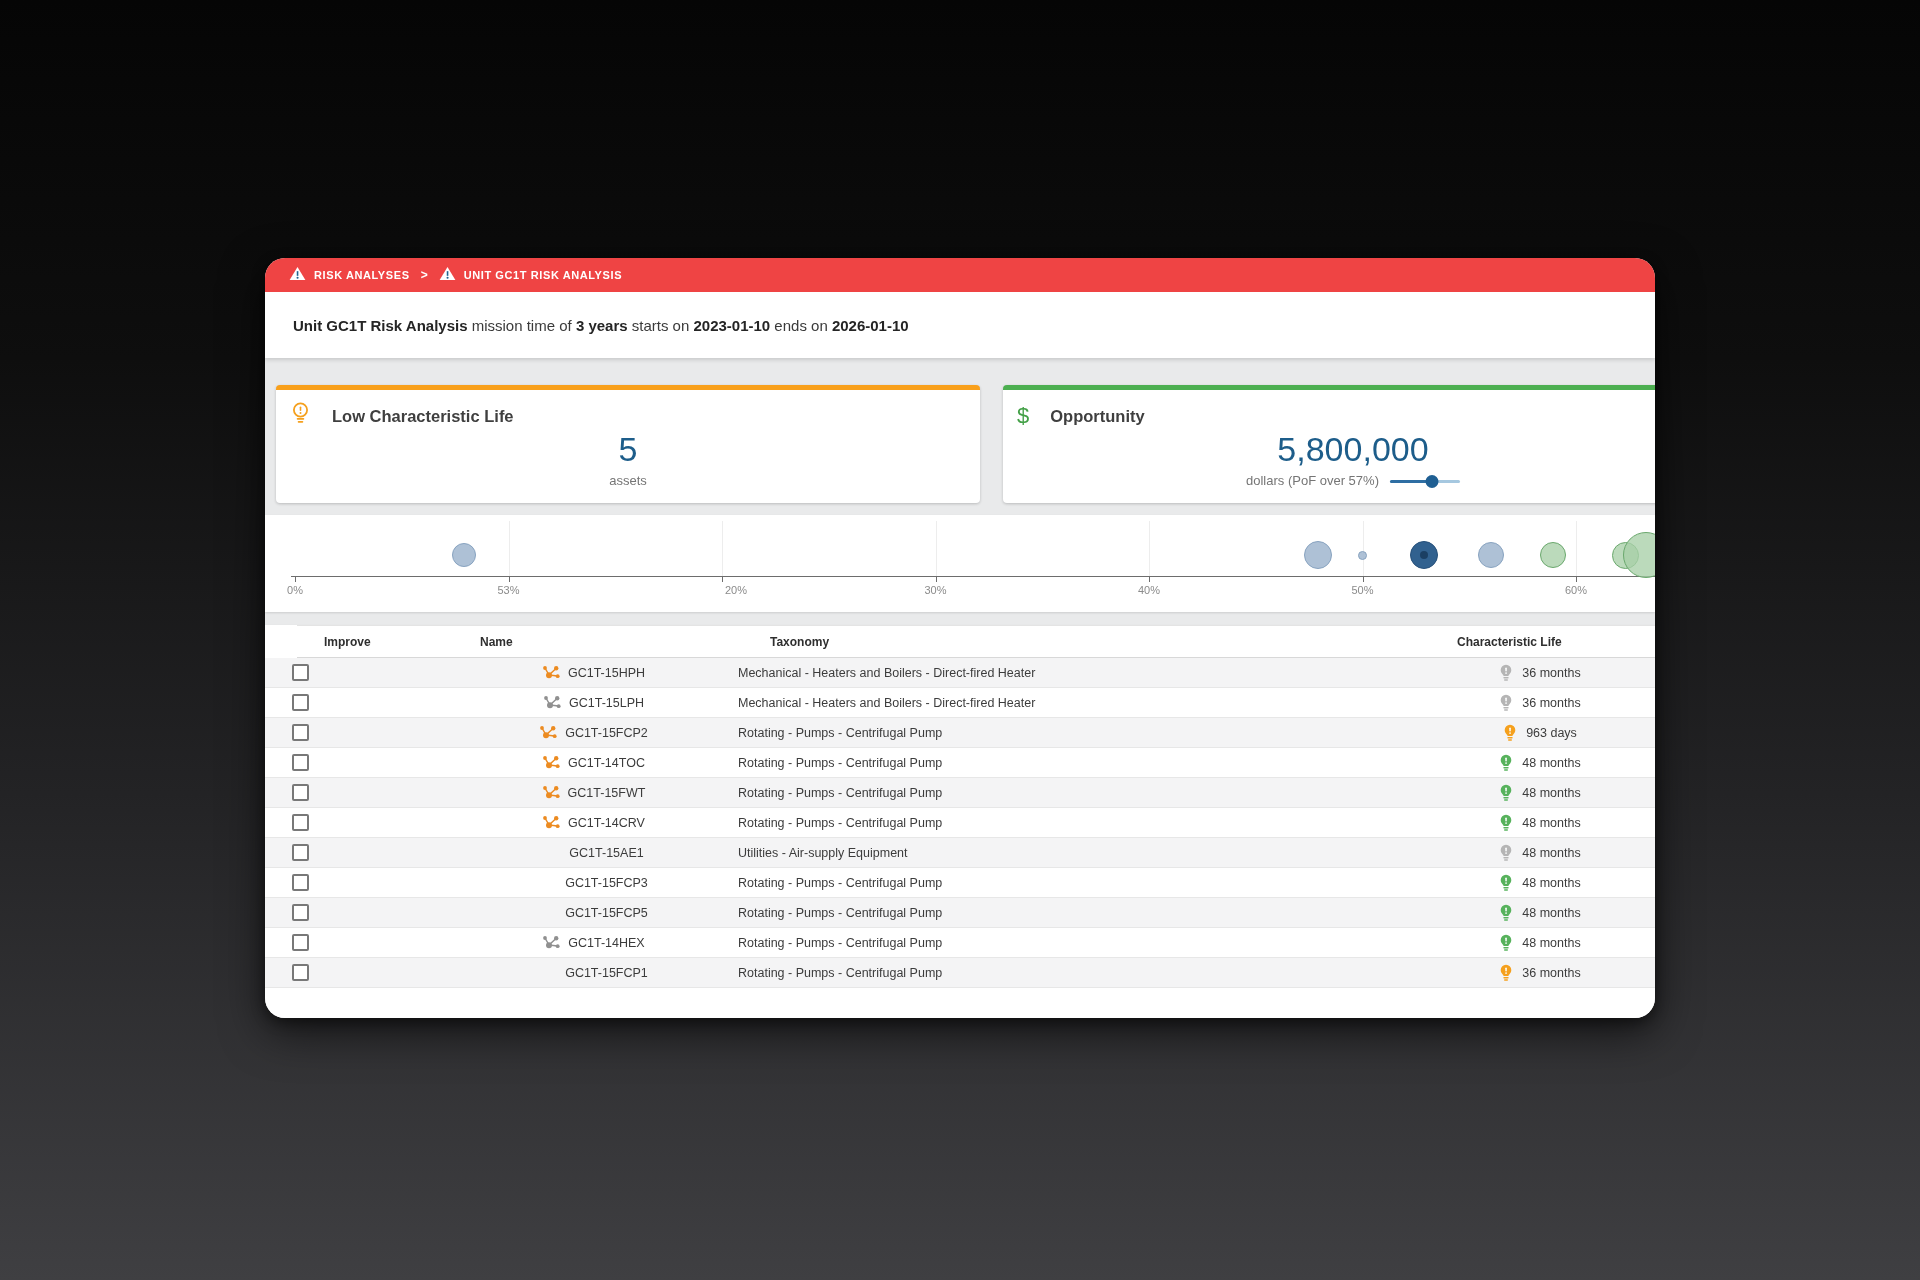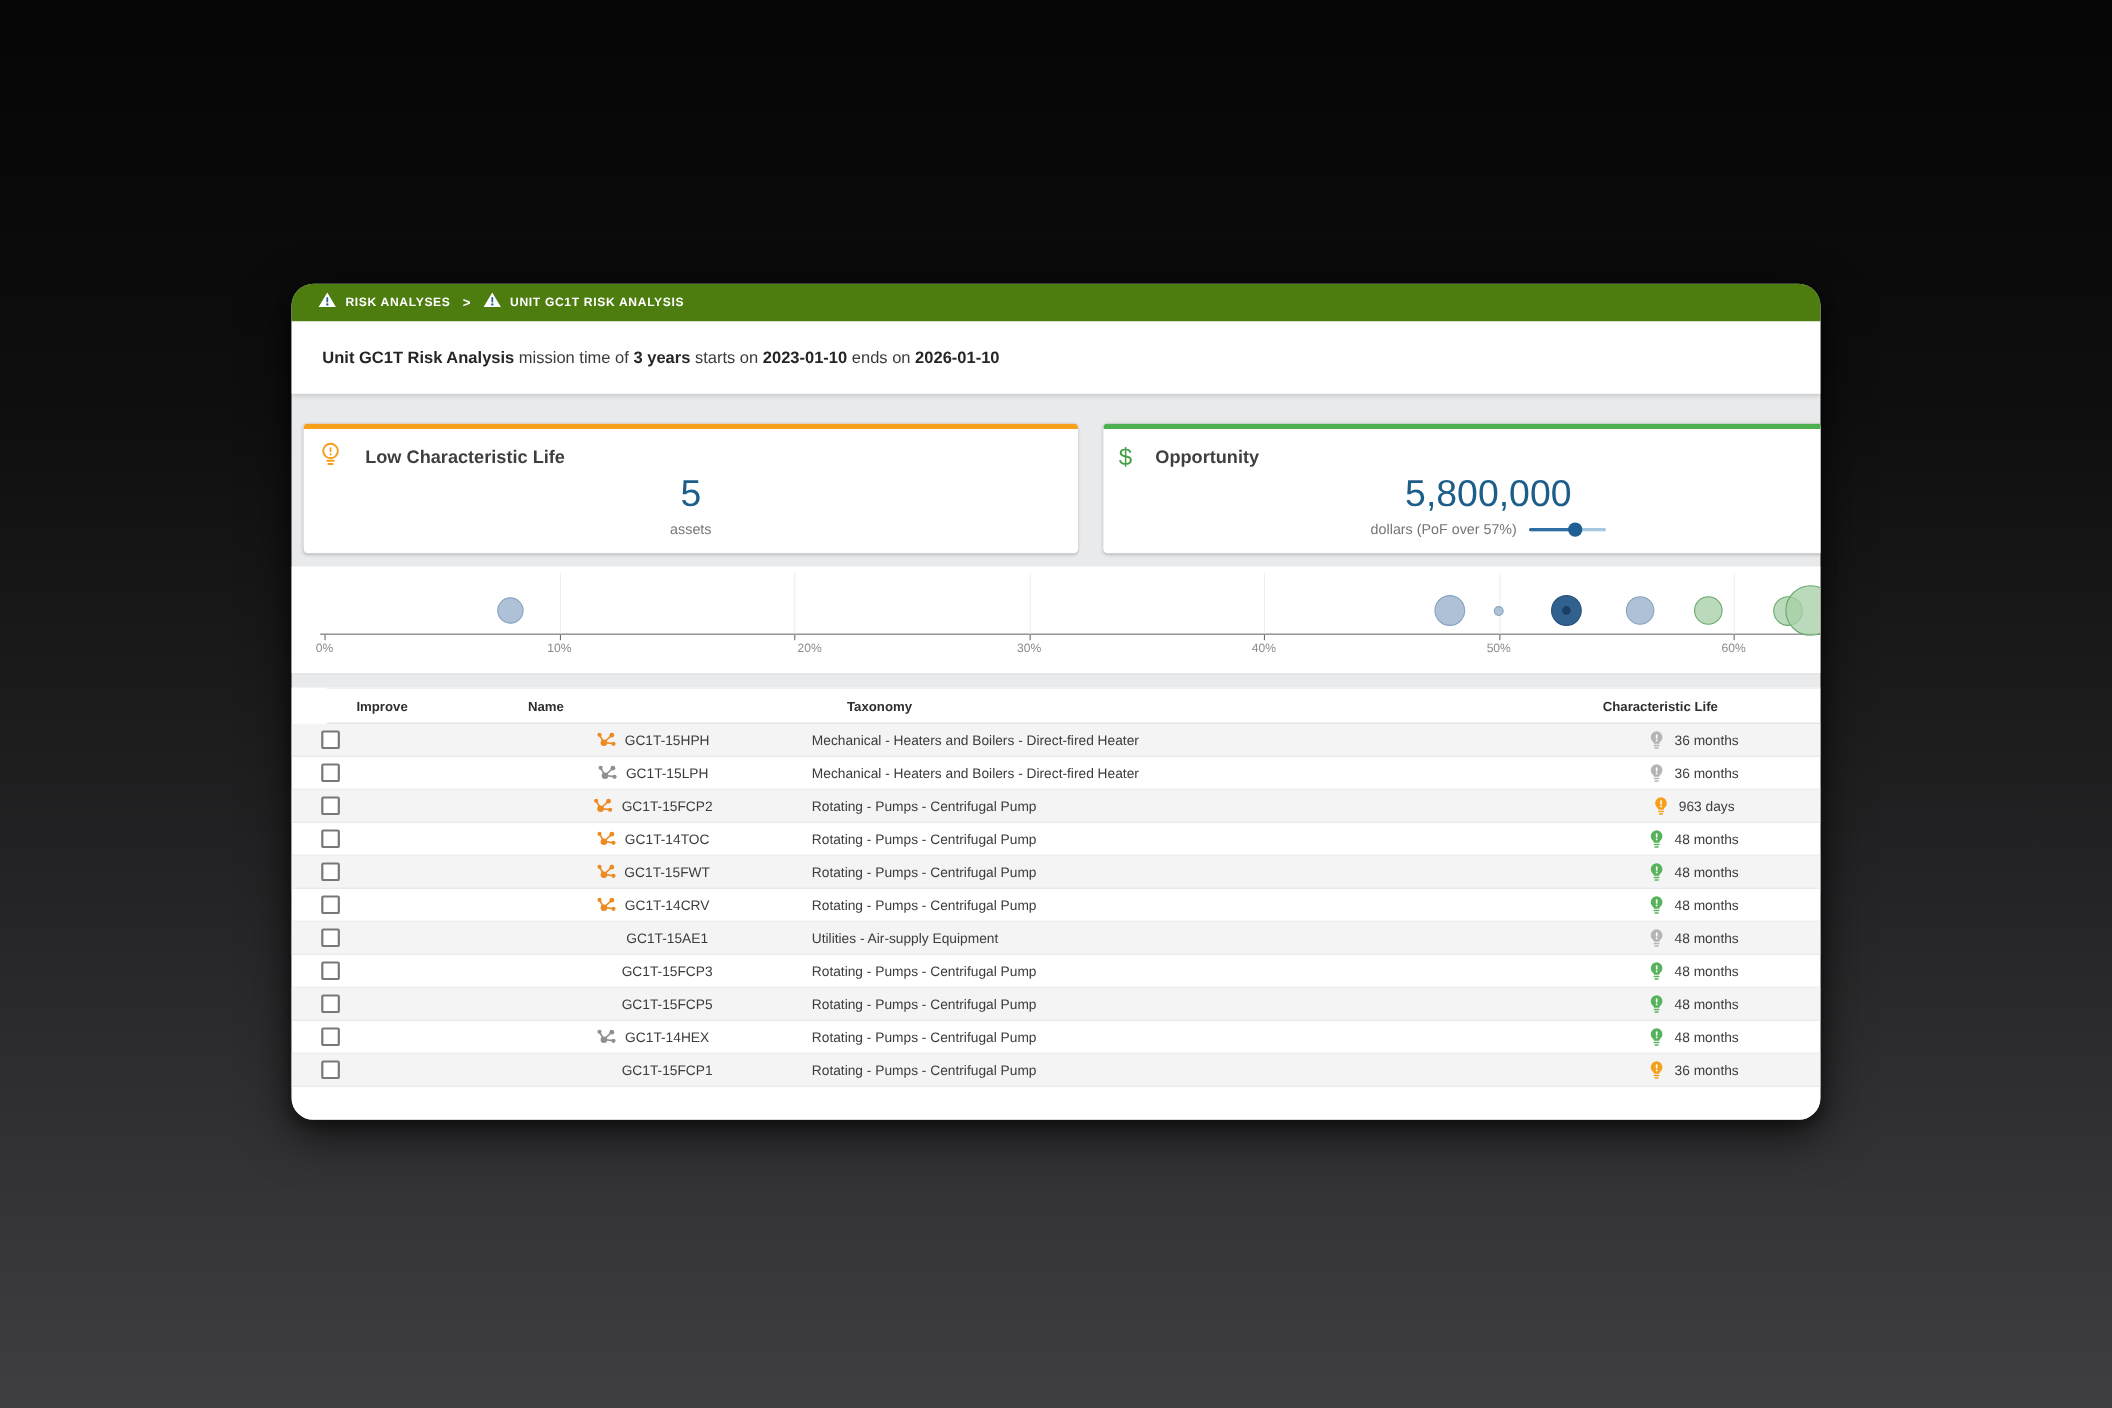--- a/index.html
+++ b/index.html
@@ -12,21 +12,21 @@
 
   
   .app-card{
     position:absolute;left:265px;top:258px;width:1390px;height:760px;
     border-radius:20px;overflow:hidden;background:#e9eaeb;
     box-shadow:0 14px 44px rgba(0,0,0,.6),0 4px 14px rgba(0,0,0,.45);
   }
 
   
   .breadcrumb-bar{
-    height:34px;background:#4d7c0f;display:flex;align-items:center;
+    height:34px;background:#ef4444;display:flex;align-items:center;
     padding:0 24px;gap:9px;position:relative;z-index:3;
   }
   .crumb{display:flex;align-items:center;gap:8px;cursor:pointer;}
   .crumb-label{color:#fff;font-size:11px;font-weight:700;letter-spacing:.6px;}
   .crumb-sep{color:#fff;font-size:12px;font-weight:700;margin:0 2px;}
 
   
   .mission-bar{
     height:66px;background:#fff;display:flex;align-items:center;
     padding:0 28px;font-size:15px;color:#3a3a3a;position:relative;z-index:2;
@@ -159,21 +159,21 @@
           </span>
         </div>
       </div>
 
       <div class="chart-panel" id="chart-panel">
         <div class="axis-line"></div>
       <div class="tick" style="left: 30px;"></div>
           <div class="tick-label" style="left: 30px;">0%</div>
           <div class="gridline" style="left: 243.5px;"></div>
           <div class="tick" style="left: 243.5px;"></div>
-          <div class="tick-label" style="left: 243.5px;">10%</div>
+          <div class="tick-label" style="left: 243.5px;">53%</div>
           <div class="gridline" style="left: 457px;"></div>
           <div class="tick" style="left: 457px;"></div>
           <div class="tick-label" style="left: 471px;">20%</div>
           <div class="gridline" style="left: 670.5px;"></div>
           <div class="tick" style="left: 670.5px;"></div>
           <div class="tick-label" style="left: 670.5px;">30%</div>
           <div class="gridline" style="left: 884px;"></div>
           <div class="tick" style="left: 884px;"></div>
           <div class="tick-label" style="left: 884px;">40%</div>
           <div class="gridline" style="left: 1097.5px;"></div>

